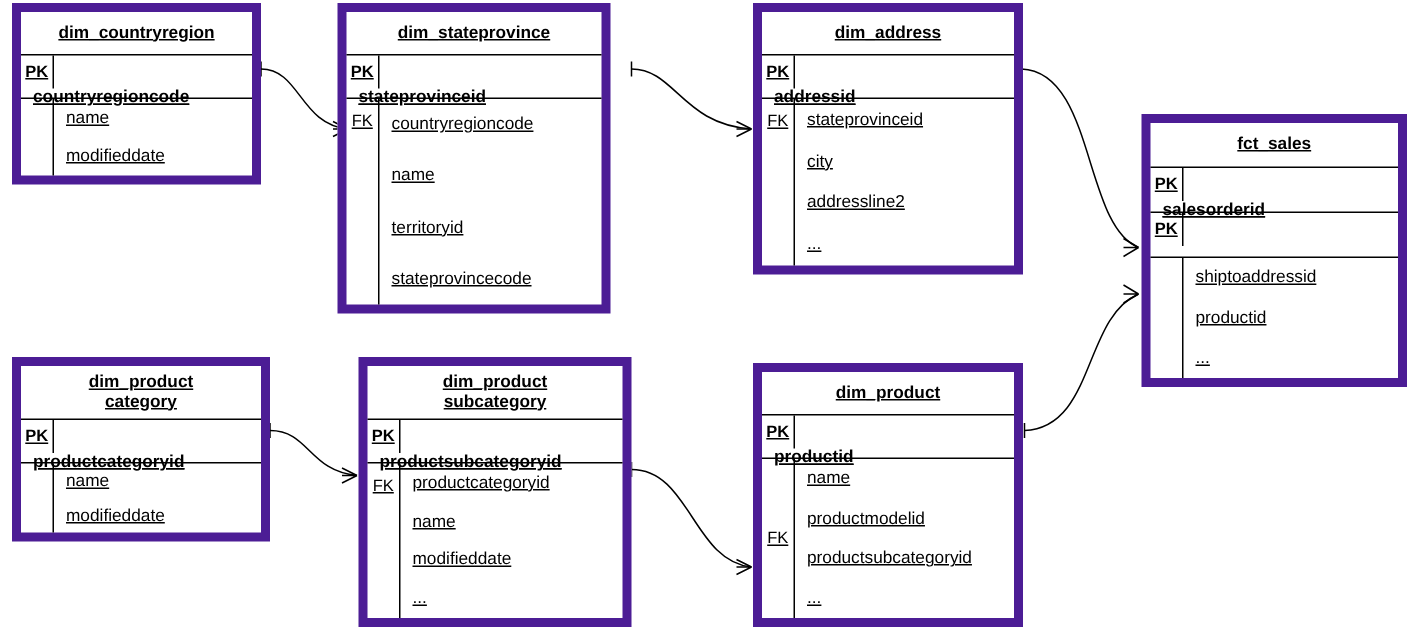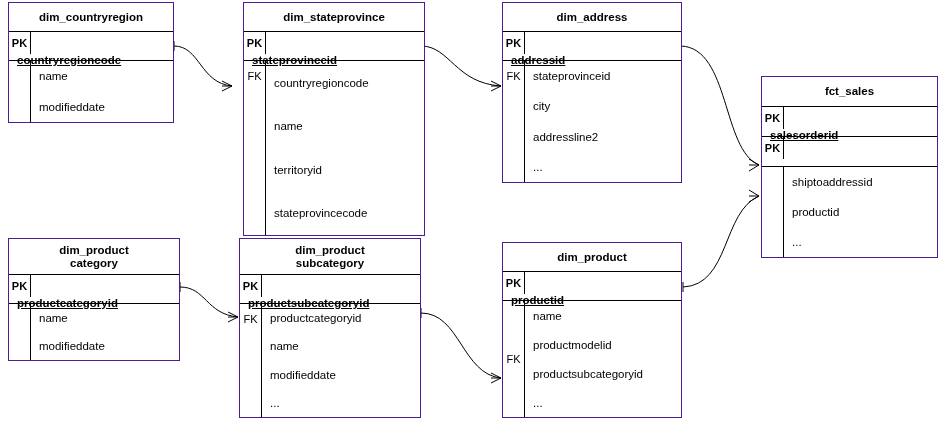--- a/index.html
+++ b/index.html
@@ -12,25 +12,26 @@
     width: 941px;
     height: 421px;
     background: #ffffff;
     font-family: "Liberation Sans", sans-serif;
     overflow: hidden;
   }
   
   .entity {
     position: absolute;
     box-sizing: border-box;
-    border: 1px solid #4c1d95;
+    border: 6px solid #4c1d95;
     background: #ffffff;
     display: flex;
     flex-direction: column;
     z-index: 2;
+    text-decoration: underline;
   }
   .entity-title {
     box-sizing: border-box;
     border-bottom: 1px solid #000000;
     font-size: 11.5px;
     font-weight: bold;
     color: #000000;
     text-align: center;
     display: flex;
     align-items: center;
@@ -190,21 +191,21 @@
           <span class="gutter-label"></span>
         </div>
         <div class="attr-list">
           <div class="attr-row">name</div>
           <div class="attr-row">modifieddate</div>
         </div>
       </div>
     </div>
   </div>
 
-  <div class="entity" style="left:243px; top:2px; width:182px; height:234px;">
+  <div class="entity" style="left:225px; top:2px; width:182px; height:207px;">
     <div class="entity-title" style="height:29px;">dim_stateprovince</div>
     <div class="entity-body">
       <div class="row bordered" style="height:29px;">
         <div class="keycell">PK</div>
         <div class="fieldcell pkname">stateprovinceid</div>
       </div>
       <div class="attr-section">
         <div class="attr-gutter top" style="padding-top:9px;">
           <span class="gutter-label">FK</span>
         </div>

